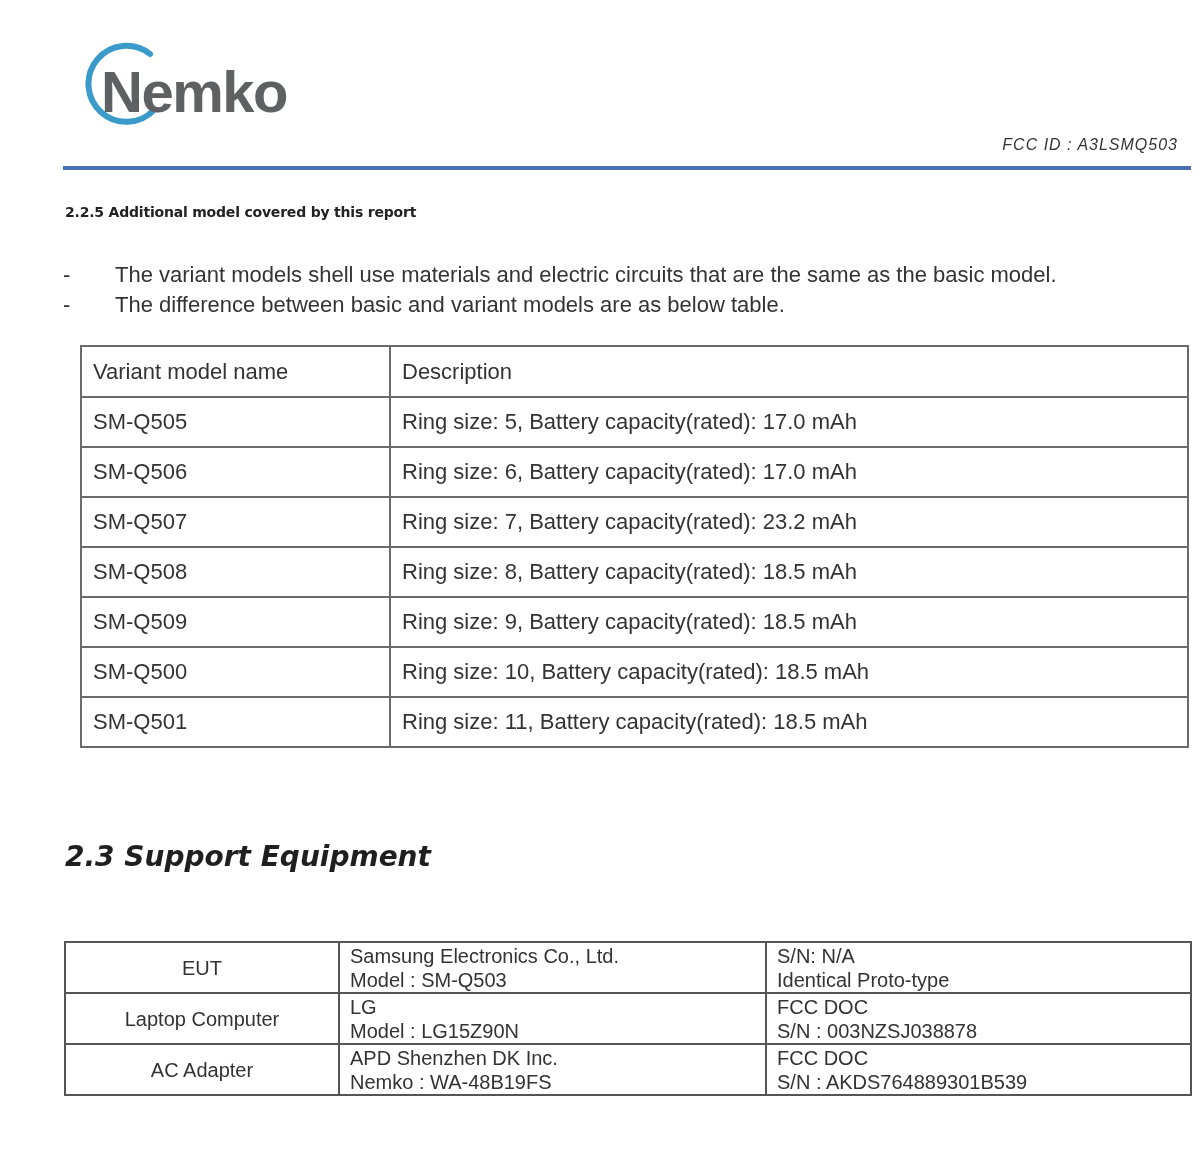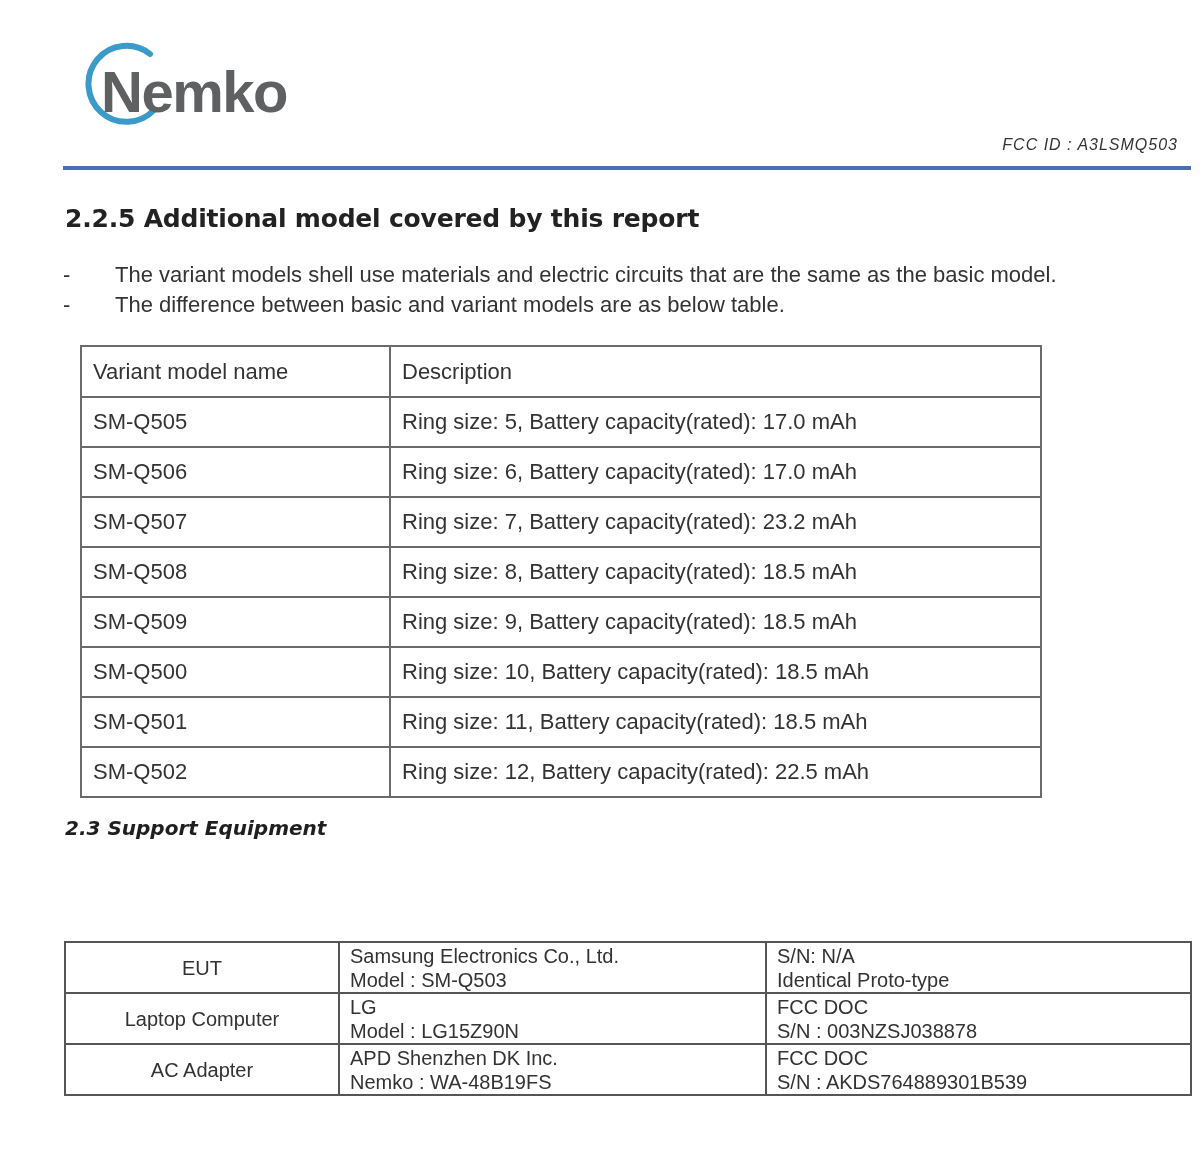--- a/index.html
+++ b/index.html
@@ -50,21 +50,21 @@
       width: 1128px;
       height: 4px;
       background: #4a6fb5;
     }
     .section-title-225 {
       position: absolute;
       left: 65px;
       top: 204px;
       font-family: "DejaVu Sans", sans-serif;
       font-weight: bold;
-      font-size: 25px;
+      font-size: 14px;
       color: #222;
       letter-spacing: -0.2px;
     }
     .bullets {
       position: absolute;
       left: 63px;
       top: 260px;
       font-size: 22px;
       color: #333;
     }
@@ -76,41 +76,41 @@
     .bullet-dash {
       width: 52px;
     }
     table {
       border-collapse: collapse;
       position: absolute;
     }
     .variants {
       left: 80px;
       top: 345px;
-      width: 962px;
+      width: 1109px;
     }
     .variants td, .variants th {
       border: 2px solid #6b6b6b;
       font-weight: normal;
       text-align: left;
       font-size: 22px;
       color: #333;
       padding: 0 11px;
       height: 48px;
     }
     .variants th { height: 49px; }
     .variants .col-model { width: 285px; }
     .section-title-23 {
       position: absolute;
       left: 65px;
-      top: 816px;
+      top: 840px;
       font-family: "DejaVu Sans", sans-serif;
       font-weight: bold;
       font-style: italic;
-      font-size: 20px;
+      font-size: 28px;
       color: #1f1f1f;
     }
     .support {
       left: 64px;
       top: 941px;
       width: 1128px;
     }
     .support td {
       border: 2px solid #555;
       font-size: 20px;
@@ -181,24 +181,20 @@
     <td>Ring size: 9, Battery capacity(rated): 18.5 mAh</td>
   </tr>
   <tr>
     <td>SM-Q500</td>
     <td>Ring size: 10, Battery capacity(rated): 18.5 mAh</td>
   </tr>
   <tr>
     <td>SM-Q501</td>
     <td>Ring size: 11, Battery capacity(rated): 18.5 mAh</td>
   </tr>
-  <tr>
-    <td>SM-Q502</td>
-    <td>Ring size: 12, Battery capacity(rated): 22.5 mAh</td>
-  </tr>
 </tbody>
   </table>
 
 <div class="section-title-23">2.3 Support Equipment</div>
 
 <table class="support">
   <tbody>
       <tr>
     <td class="c1">EUT</td>
     <td class="c2">

